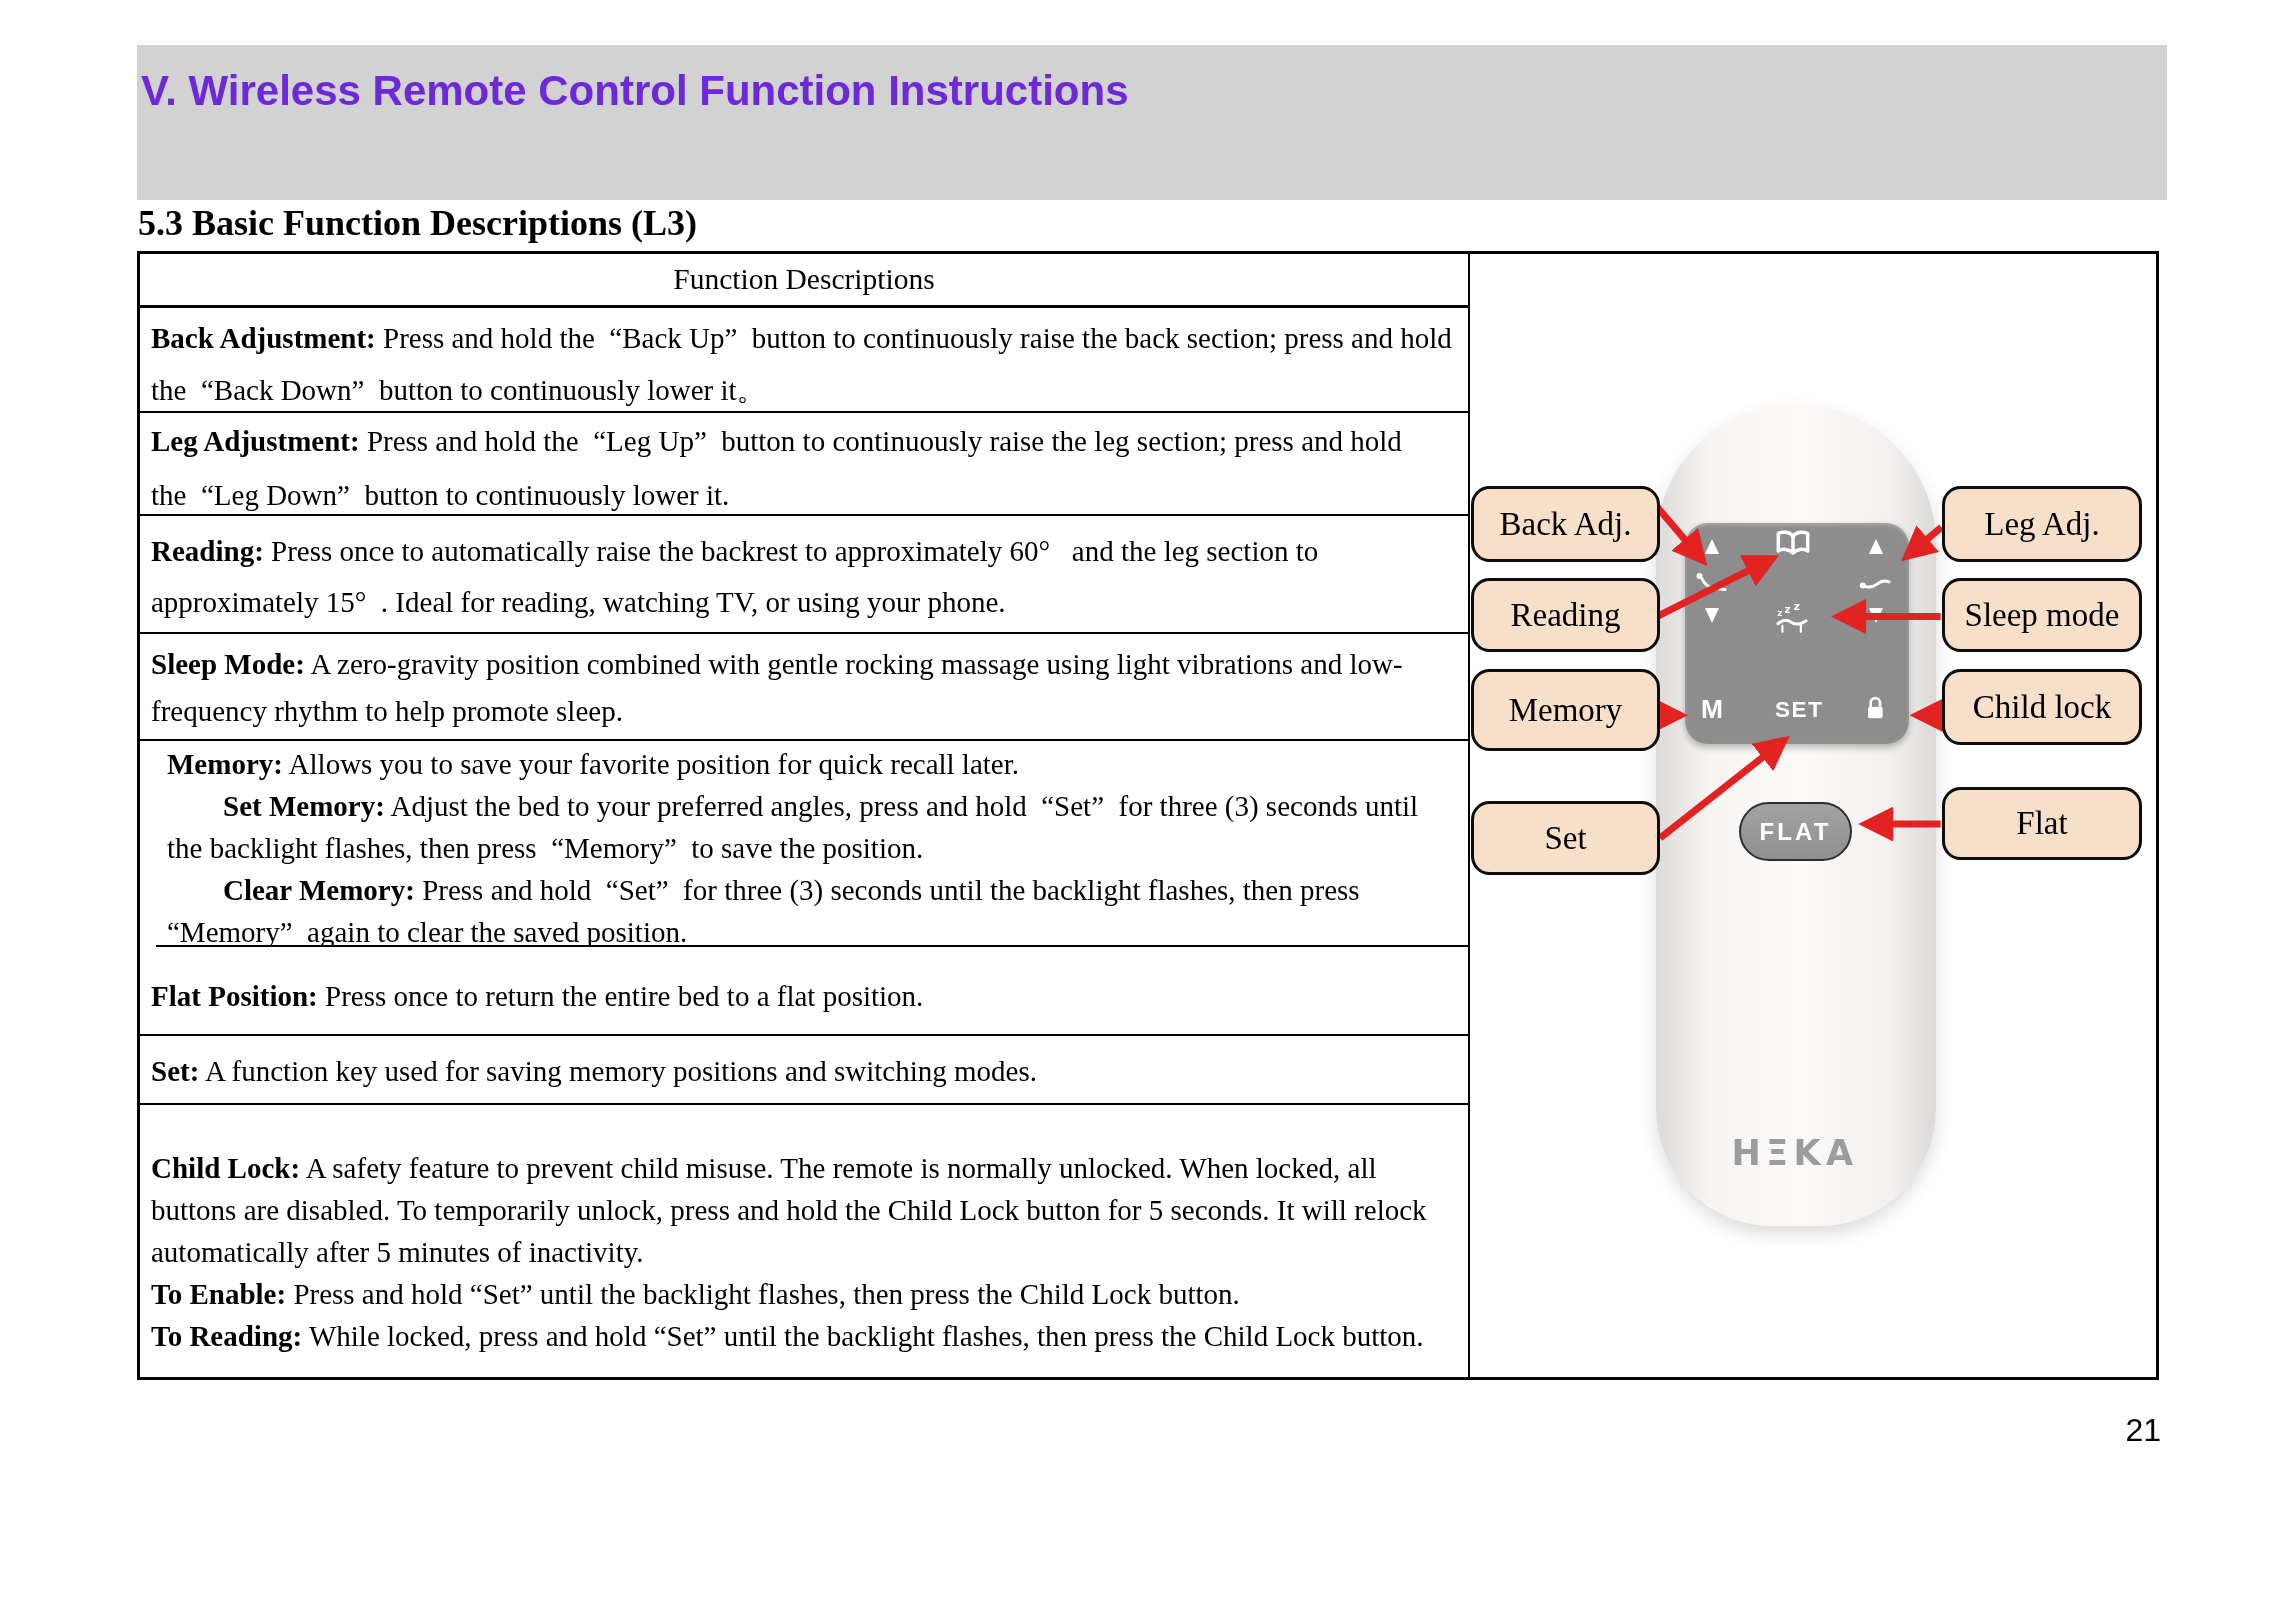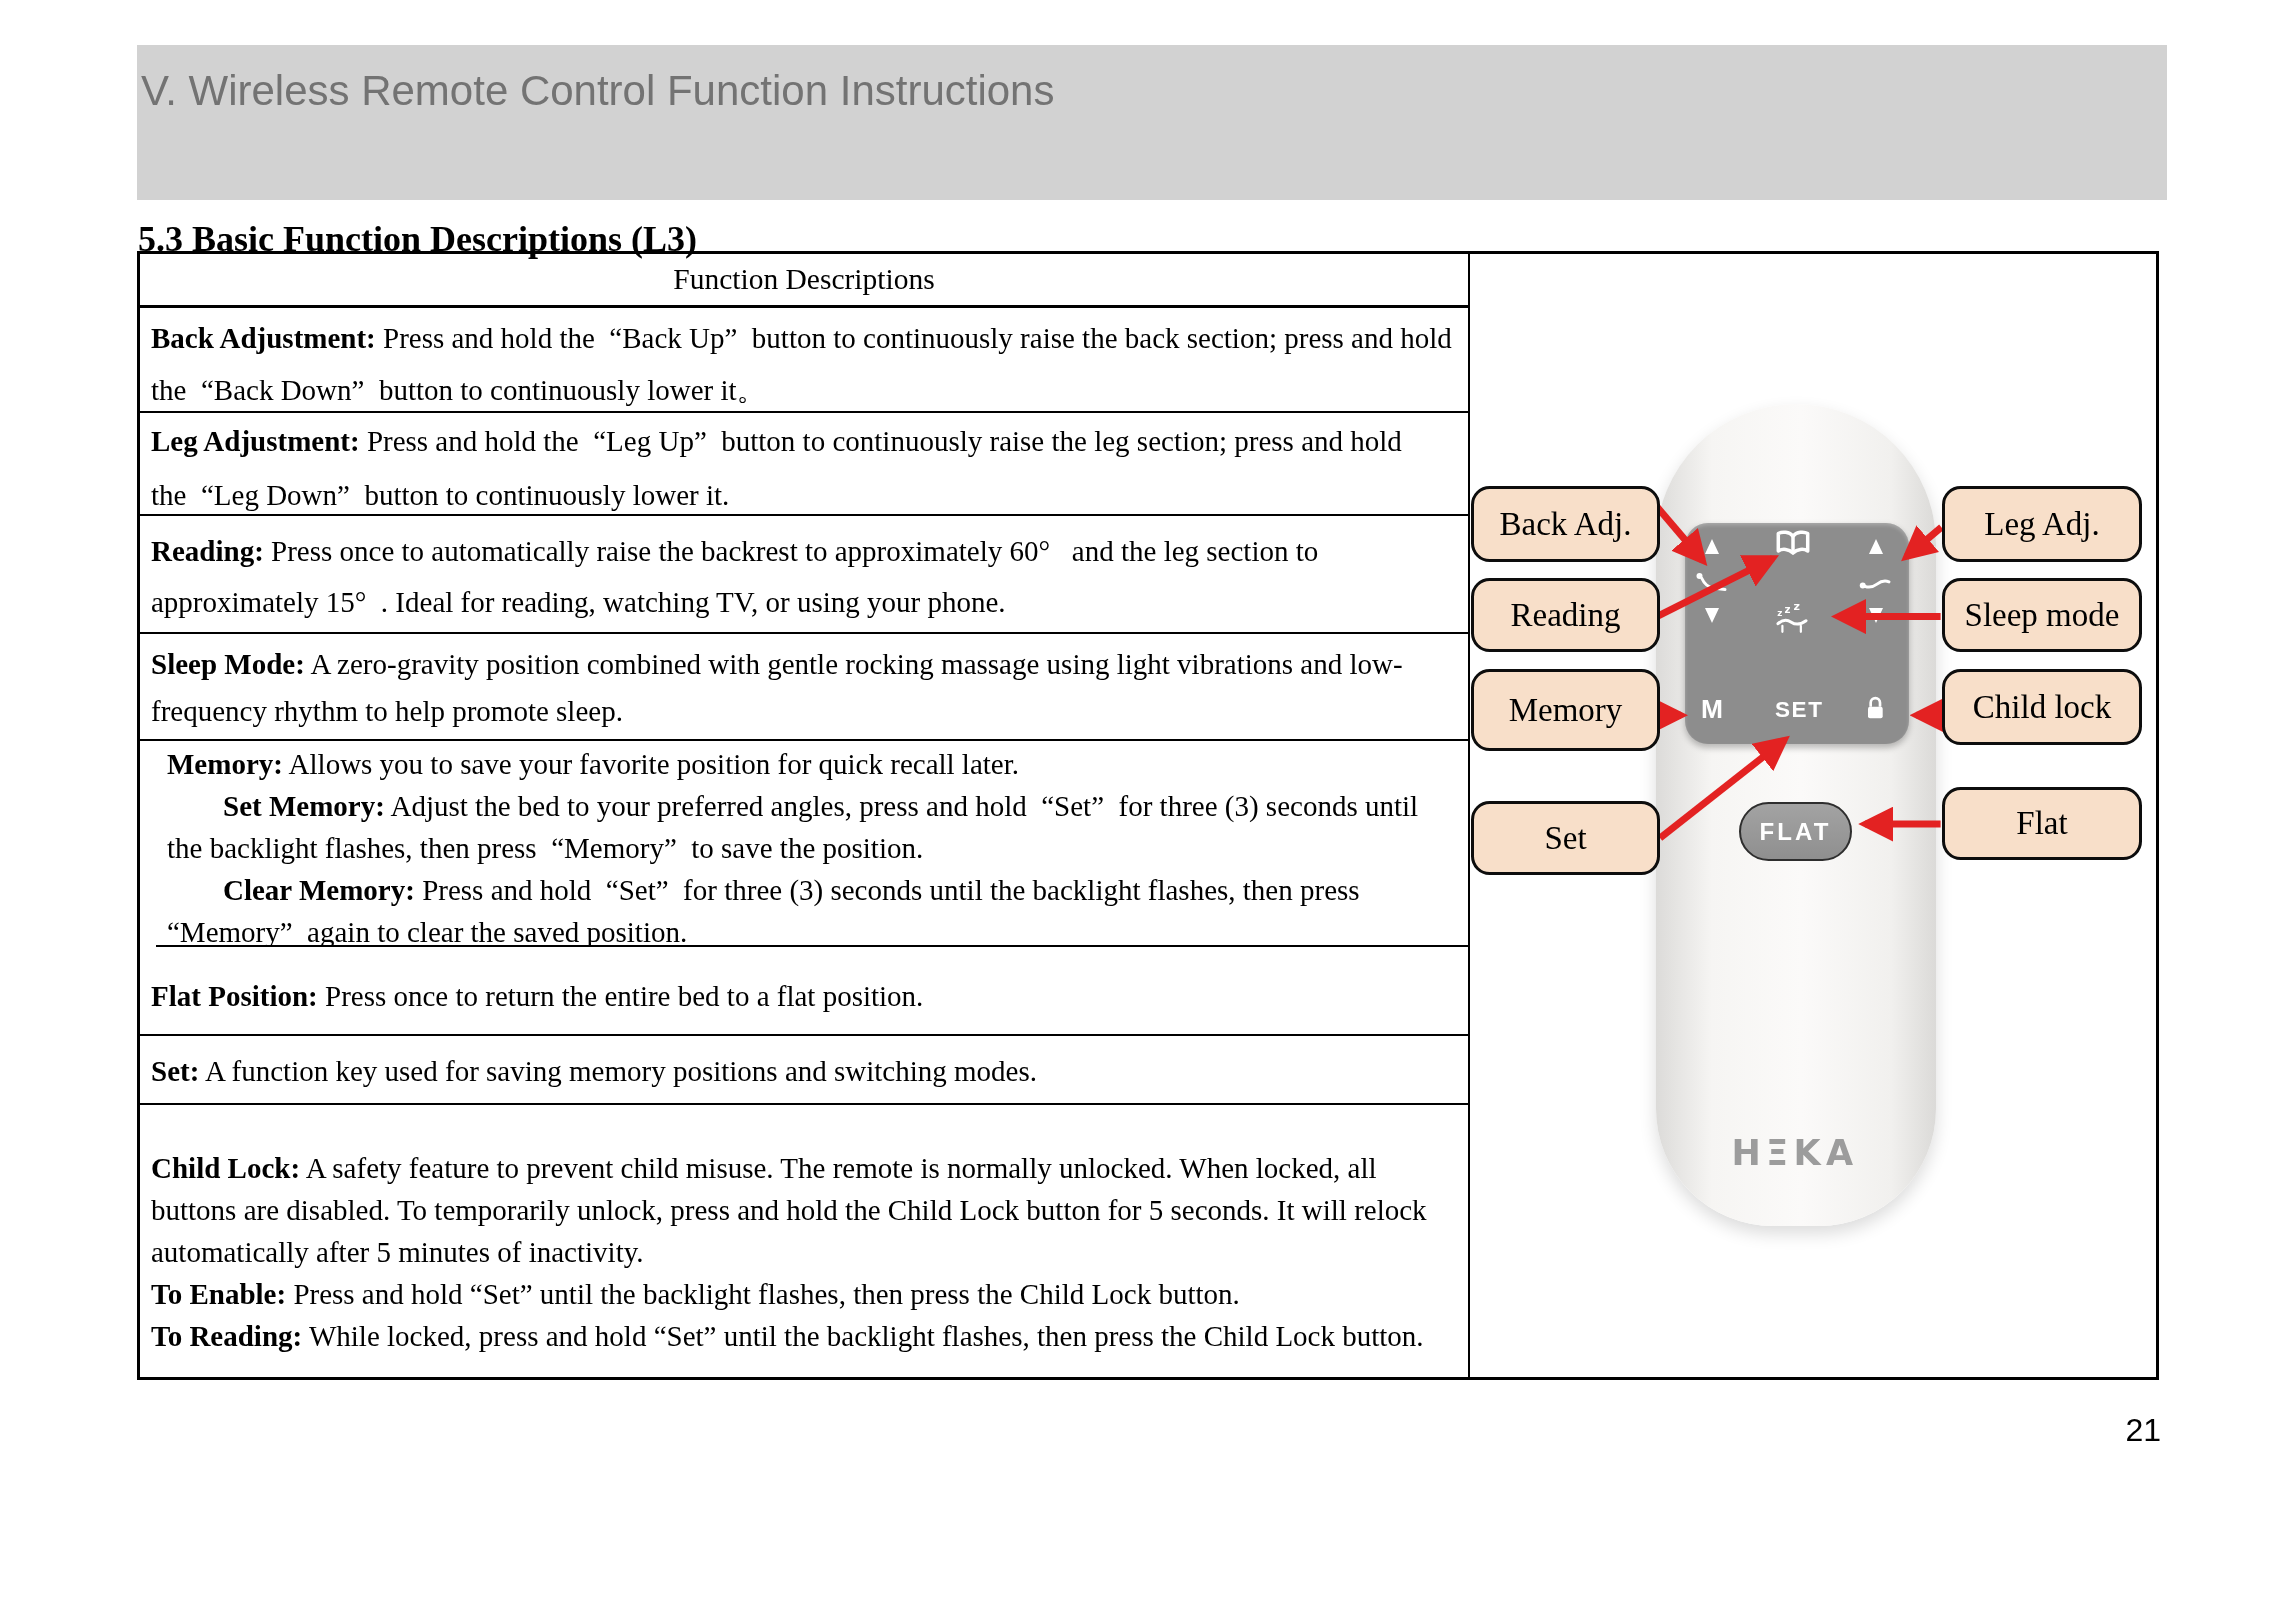--- a/index.html
+++ b/index.html
@@ -19,25 +19,25 @@
     overflow:hidden;
   }
   
   .header-bar{
     position:absolute;left:137px;top:45px;width:2030px;height:155px;
     background:var(--bar);
   }
   .doc-title{
     position:absolute;left:141px;top:67px;
     font-family:"Liberation Sans", sans-serif;
-    font-weight:400;font-size:42px;letter-spacing:0px;color:#737373;
+    font-weight:700;font-size:42px;letter-spacing:0px;color:#6d28d9;
     white-space:nowrap;
   }
   .section-heading{
-    position:absolute;left:138px;top:218px;
+    position:absolute;left:138px;top:202px;
     font-weight:700;font-size:36px;white-space:nowrap;
   }
   .page-number{
     position:absolute;left:2091px;top:1412px;width:70px;text-align:right;
     font-family:"Liberation Sans", sans-serif;font-size:32px;
   }
   
   .func-table{
     position:absolute;left:137px;top:251px;width:2022px;height:1129px;
     border:3.1px solid #000;

